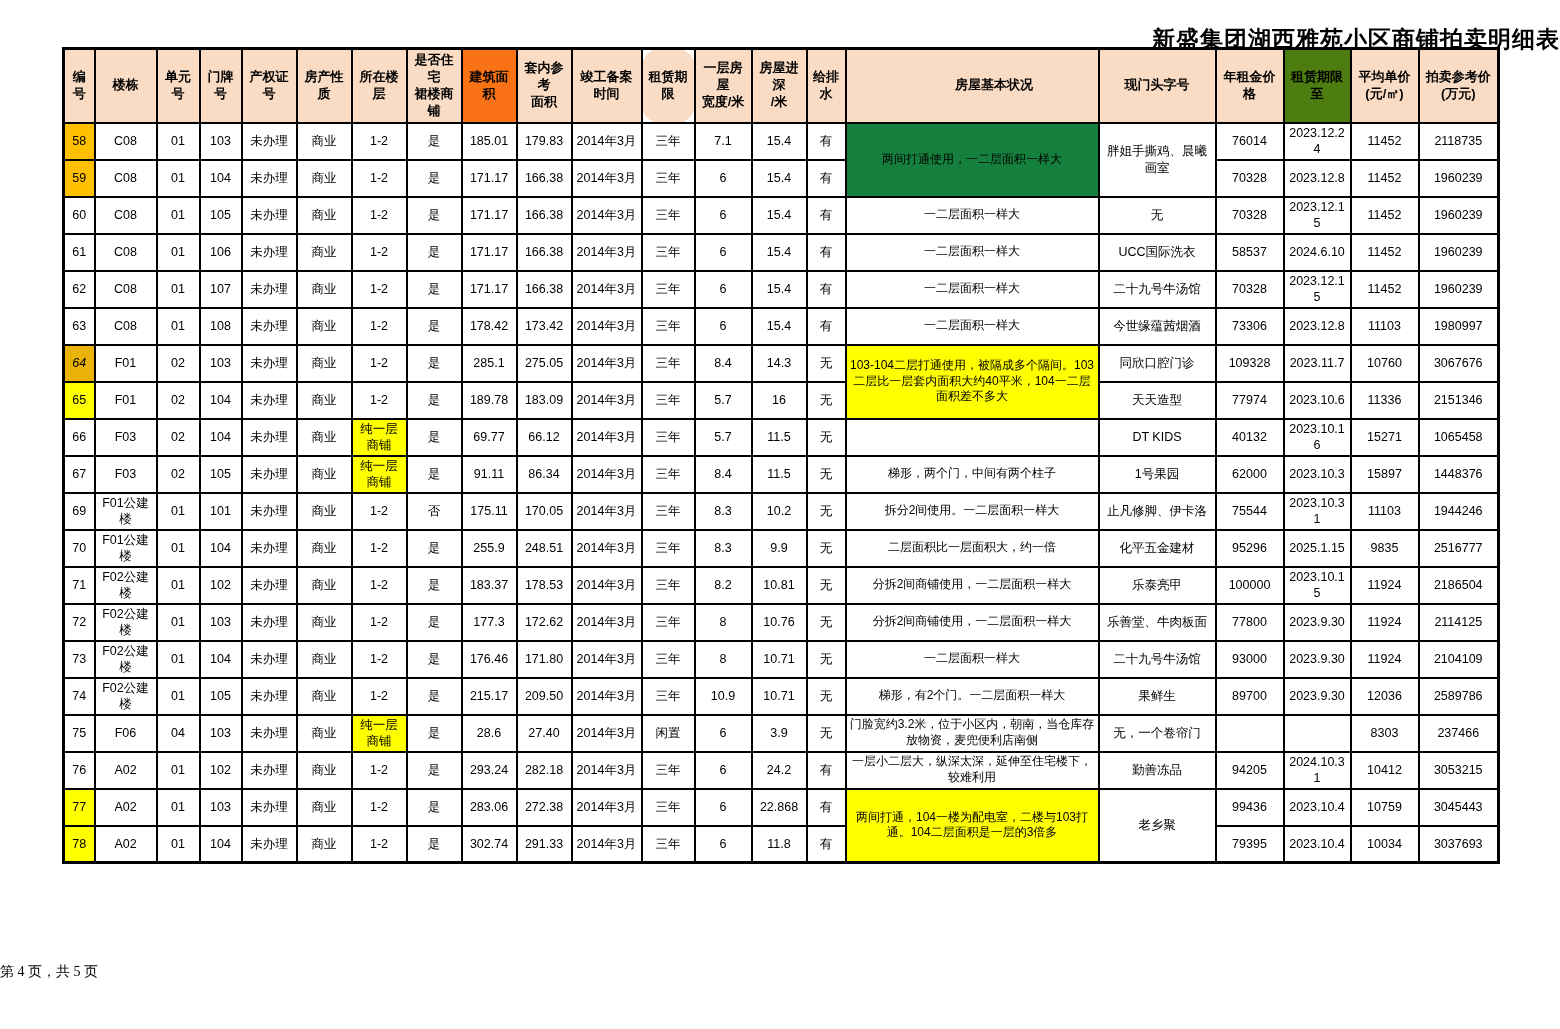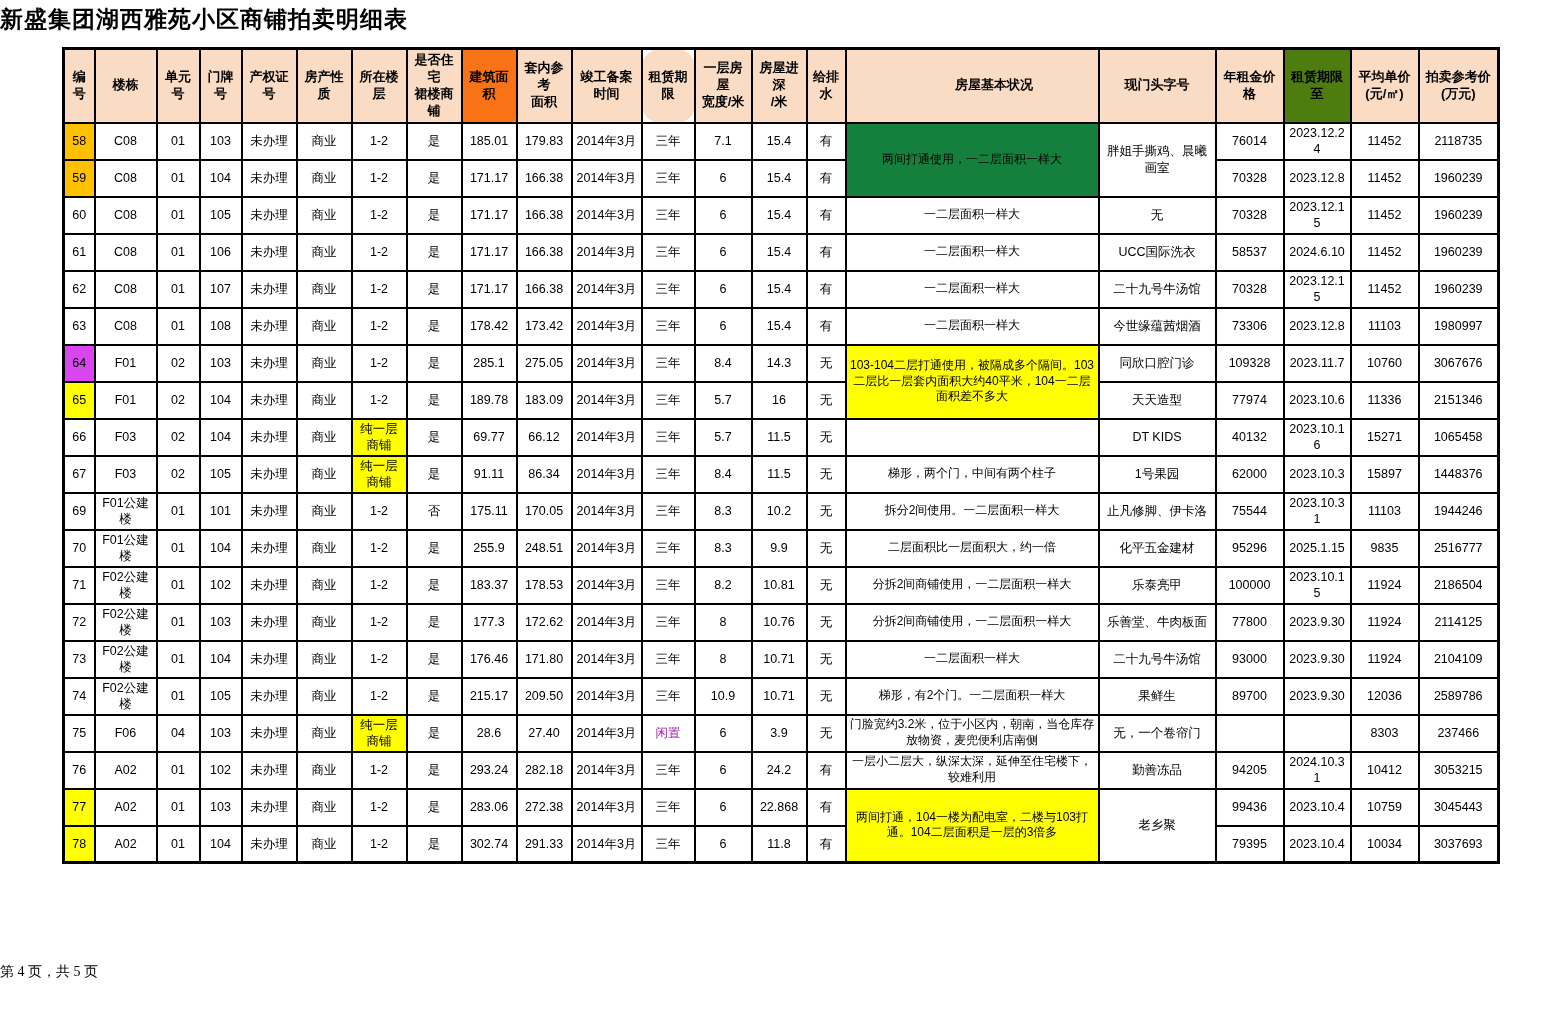--- a/index.html
+++ b/index.html
@@ -5,22 +5,22 @@
   * { box-sizing: border-box; }
   html, body { margin: 0; padding: 0; }
   body {
     width: 1560px; height: 1029px;
     background: #ffffff;
     position: relative;
     font-family: "Liberation Sans", "DejaVu Sans", sans-serif;
     color: #000;
   }
   .title {
-    position: absolute; top: 4px; left: 0; width: 100%;
-    text-align: left; font-size: 23px; font-weight: 700;
+    position: absolute; top: 24px; left: 0; width: 100%;
+    text-align: right; font-size: 23px; font-weight: 700;
     letter-spacing: 1px;
   }
   table.sheet {
     position: absolute; left: 62px; top: 47px; width: 1435px;
     border-collapse: collapse; table-layout: fixed;
     border: 3px solid #000;
   }
   th, td {
     border: 2px solid #000;
     padding: 1px 2px;
@@ -233,21 +233,21 @@
         <td>15.4</td>
         <td>有</td>
         <td class="remark-cell">一二层面积一样大</td>
         <td>今世缘蕴茜烟酒</td>
         <td>73306</td>
         <td>2023.12.8</td>
         <td>11103</td>
         <td>1980997</td>
       </tr>
       <tr>
-        <td style="background: #d946ef;">64</td>
+        <td style="background: #eab308; font-style: italic;">64</td>
         <td>F01</td>
         <td>02</td>
         <td>103</td>
         <td>未办理</td>
         <td>商业</td>
         <td>1-2</td>
         <td>是</td>
         <td>285.1</td>
         <td>275.05</td>
         <td>2014年3月</td>
@@ -473,21 +473,21 @@
         <td>F06</td>
         <td>04</td>
         <td>103</td>
         <td>未办理</td>
         <td>商业</td>
         <td style="background: rgb(255, 255, 0);">纯一层商铺</td>
         <td>是</td>
         <td>28.6</td>
         <td>27.40</td>
         <td>2014年3月</td>
-        <td style="color: #a21caf; font-family: Liberation Serif, serif;">闲置</td>
+        <td style="color: #000000; font-family: Liberation Serif, serif;">闲置</td>
         <td>6</td>
         <td>3.9</td>
         <td>无</td>
         <td class="remark-cell">门脸宽约3.2米，位于小区内，朝南，当仓库存放物资，麦兜便利店南侧</td>
         <td>无，一个卷帘门</td>
         <td></td>
         <td></td>
         <td>8303</td>
         <td>237466</td>
       </tr>

